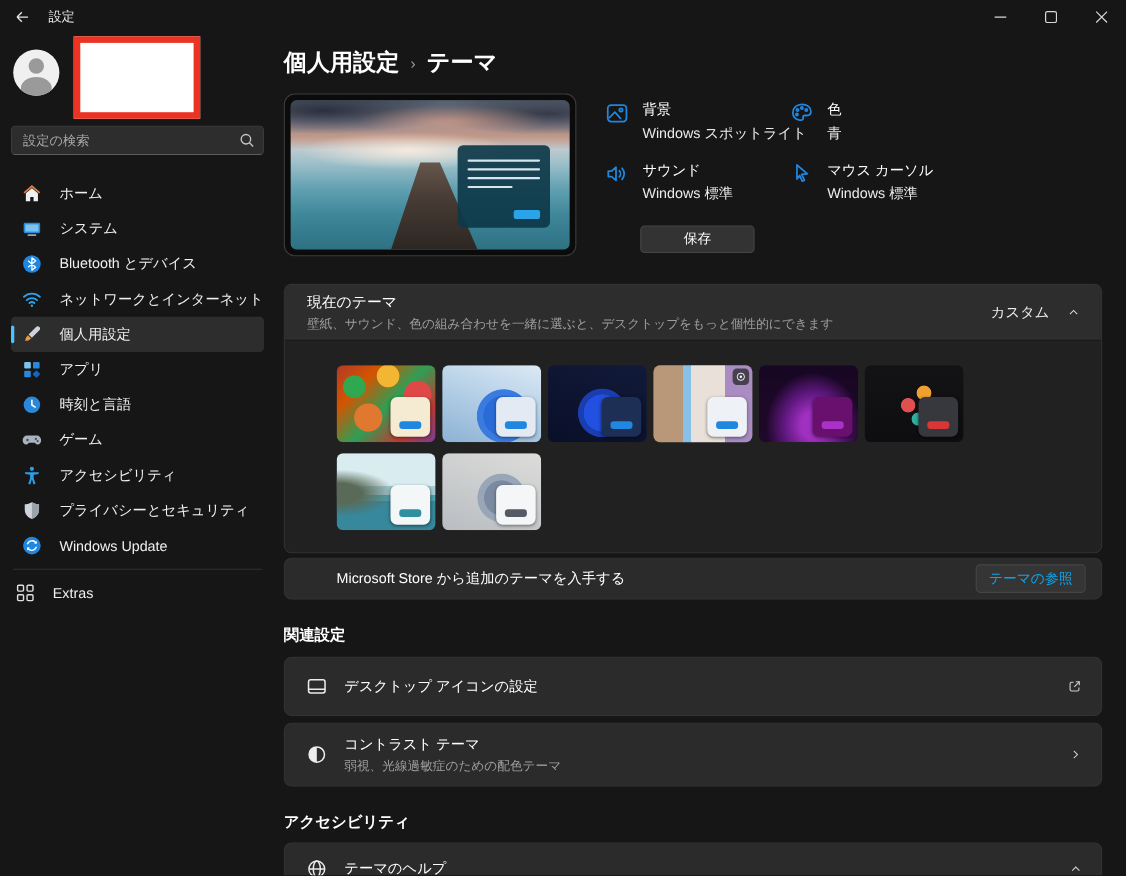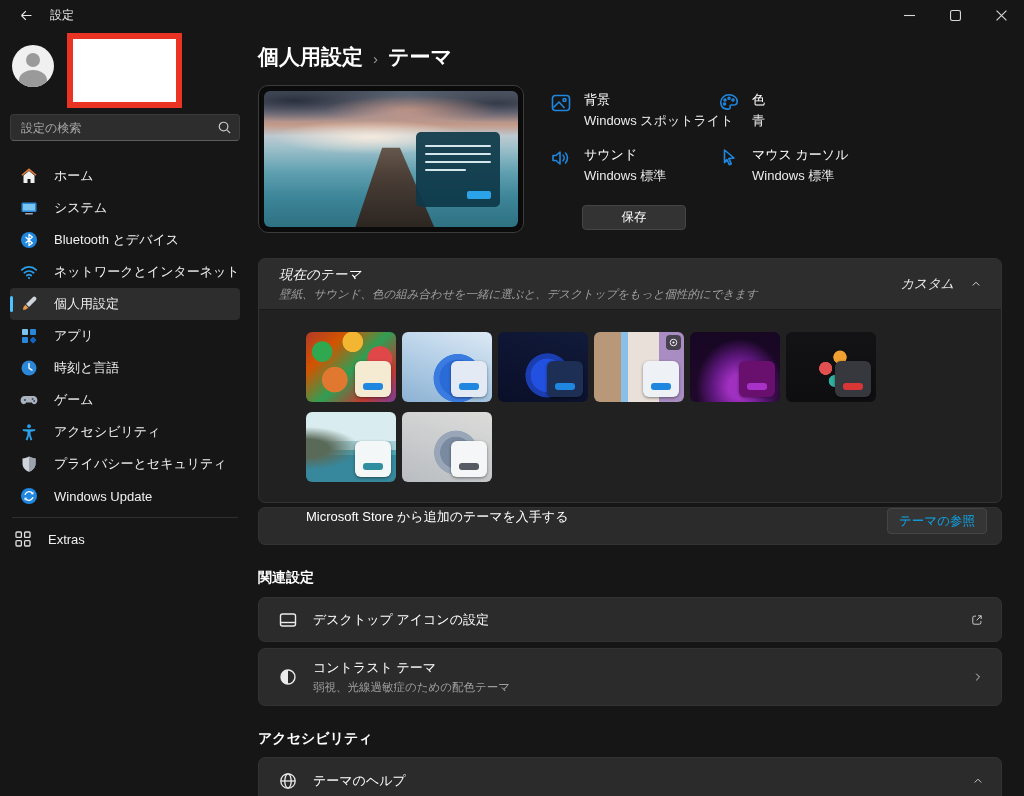--- a/index.html
+++ b/index.html
@@ -5,21 +5,21 @@
   * { margin:0; padding:0; box-sizing:border-box; }
   html,body { width:1024px; height:796px; overflow:hidden; }
   body {
     background:#161616; color:#ffffff;
     font-family:"Liberation Sans","DejaVu Sans",sans-serif;
     font-size:13px; position:relative;
   }
   svg { display:block; }
 
   
-  .titlebar { height:30px; display:flex; align-items:center;padding-left:6px; }
+  .titlebar { height:30px; display:flex; align-items:center; }
   .back-btn { width:40px; height:30px; display:flex; align-items:center; justify-content:center; }
   .tb-title { font-size:12px; color:#e8e8e8; margin-left:4px; }
   .tb-controls { margin-left:auto; display:flex; }
   .tb-ctrl { width:46px; height:30px; display:flex; align-items:center; justify-content:center; color:#d8d8d8; }
 
   
   .sidebar { position:absolute; top:30px; left:0; width:250px; bottom:0; padding:0 10px; }
   .account-area { position:relative; height:84px; }
   .avatar { position:absolute; left:2px; top:15px; width:42px; height:42px; border-radius:50%;
             background:#f0f0f0; overflow:hidden; }
@@ -79,52 +79,52 @@
   .meta-icn { width:22px; height:22px; color:#1f87e0; flex:0 0 22px; margin-top:1px; }
   .meta-txt { display:flex; flex-direction:column; gap:3px; white-space:nowrap; }
   .meta-lbl { font-size:13px; color:#ffffff; }
   .meta-val { font-size:13px; color:#ebebeb; }
   .save-btn { grid-column:1; margin-top:4px; width:104px; height:25px; background:#333333;
               border:1px solid #454545; border-radius:4px; color:#ffffff; font-size:12.5px;
               display:flex; align-items:center; justify-content:center; cursor:pointer;margin-left:32px; }
 
   
   .card { border:1px solid #323232; border-radius:7px; background:#2b2b2b; }
-  .current-theme { margin-top:25px; overflow:hidden;font-style:italic; }
+  .current-theme { margin-top:25px; overflow:hidden; }
   .ct-header { display:flex; align-items:center; min-height:46px; padding:7px 19px 7px 20px;
                background:#2d2d2d; cursor:pointer; }
   .ct-titles { display:flex; flex-direction:column; gap:3px; }
   .ct-title { font-size:13.5px; color:#ffffff; }
   .ct-sub { font-size:11.5px; color:#9f9f9f; }
   .ct-value { margin-left:auto; font-size:13px; color:#f0f0f0; }
   .ct-chevron { margin-left:16px; color:#d8d8d8; }
   .ct-body { background:#212121; border-top:1px solid #1b1b1b; padding:22px 20px 20px 47px; }
   .thumbs { display:flex; flex-wrap:wrap; gap:10px 6px; width:580px; }
   .thumb { width:90px; height:70px; border-radius:6px; position:relative; overflow:hidden; cursor:pointer; }
   .mini-card { position:absolute; right:5px; bottom:5px; width:36px; height:36px; border-radius:6px;
                box-shadow:0 1px 3px rgba(0,0,0,.45); }
   .mini-pill { position:absolute; left:50%; transform:translateX(-50%); bottom:7px;
                width:20px; height:7px; border-radius:3px; }
   .badge { position:absolute; right:3px; top:3px; width:15px; height:15px; border-radius:4px;
            background:rgba(45,45,50,.8); display:flex; align-items:center; justify-content:center; }
   .badge svg { width:11px; height:11px; }
 
   
-  .store-row { margin-top:4px; height:38px; display:flex; 
+  .store-row { margin-top:4px; height:38px; display:flex; align-items:center;
                padding:0 14px 0 47px; font-size:13px;border-radius:7px; }
   .store-btn { margin-left:auto; width:100px; height:26px; background:#353535; border:1px solid #454545;
                border-radius:4px; color:#0ea5e9; font-size:12.5px; display:flex; align-items:center;
                justify-content:center; cursor:pointer; }
 
   
   .section-label { margin-top:24px; font-size:14px; font-weight:700; }
   .section-label.support { margin-top:24px; }
   .setting-row { margin-top:10px; display:flex; align-items:center; gap:15px;
                  padding:0 17px 0 19px; cursor:pointer; }
-  .setting-row.h45 { height:45px; }
+  .setting-row.h45 { height:54px; }
   .setting-row.h58 { height:58px; margin-top:6px; }
   .setting-row.h48 { height:48px; margin-top:9px; }
   .row-icn { width:20px; height:20px; color:#ececec; flex:0 0 20px; }
   .row-txt { display:flex; flex-direction:column; gap:3px; }
   .row-lbl { font-size:13px; color:#ffffff; }
   .row-sub { font-size:11.5px; color:#9f9f9f; }
   .row-trail { margin-left:auto; color:#d0d0d0; }
 </style>
 </head>
 <body>

